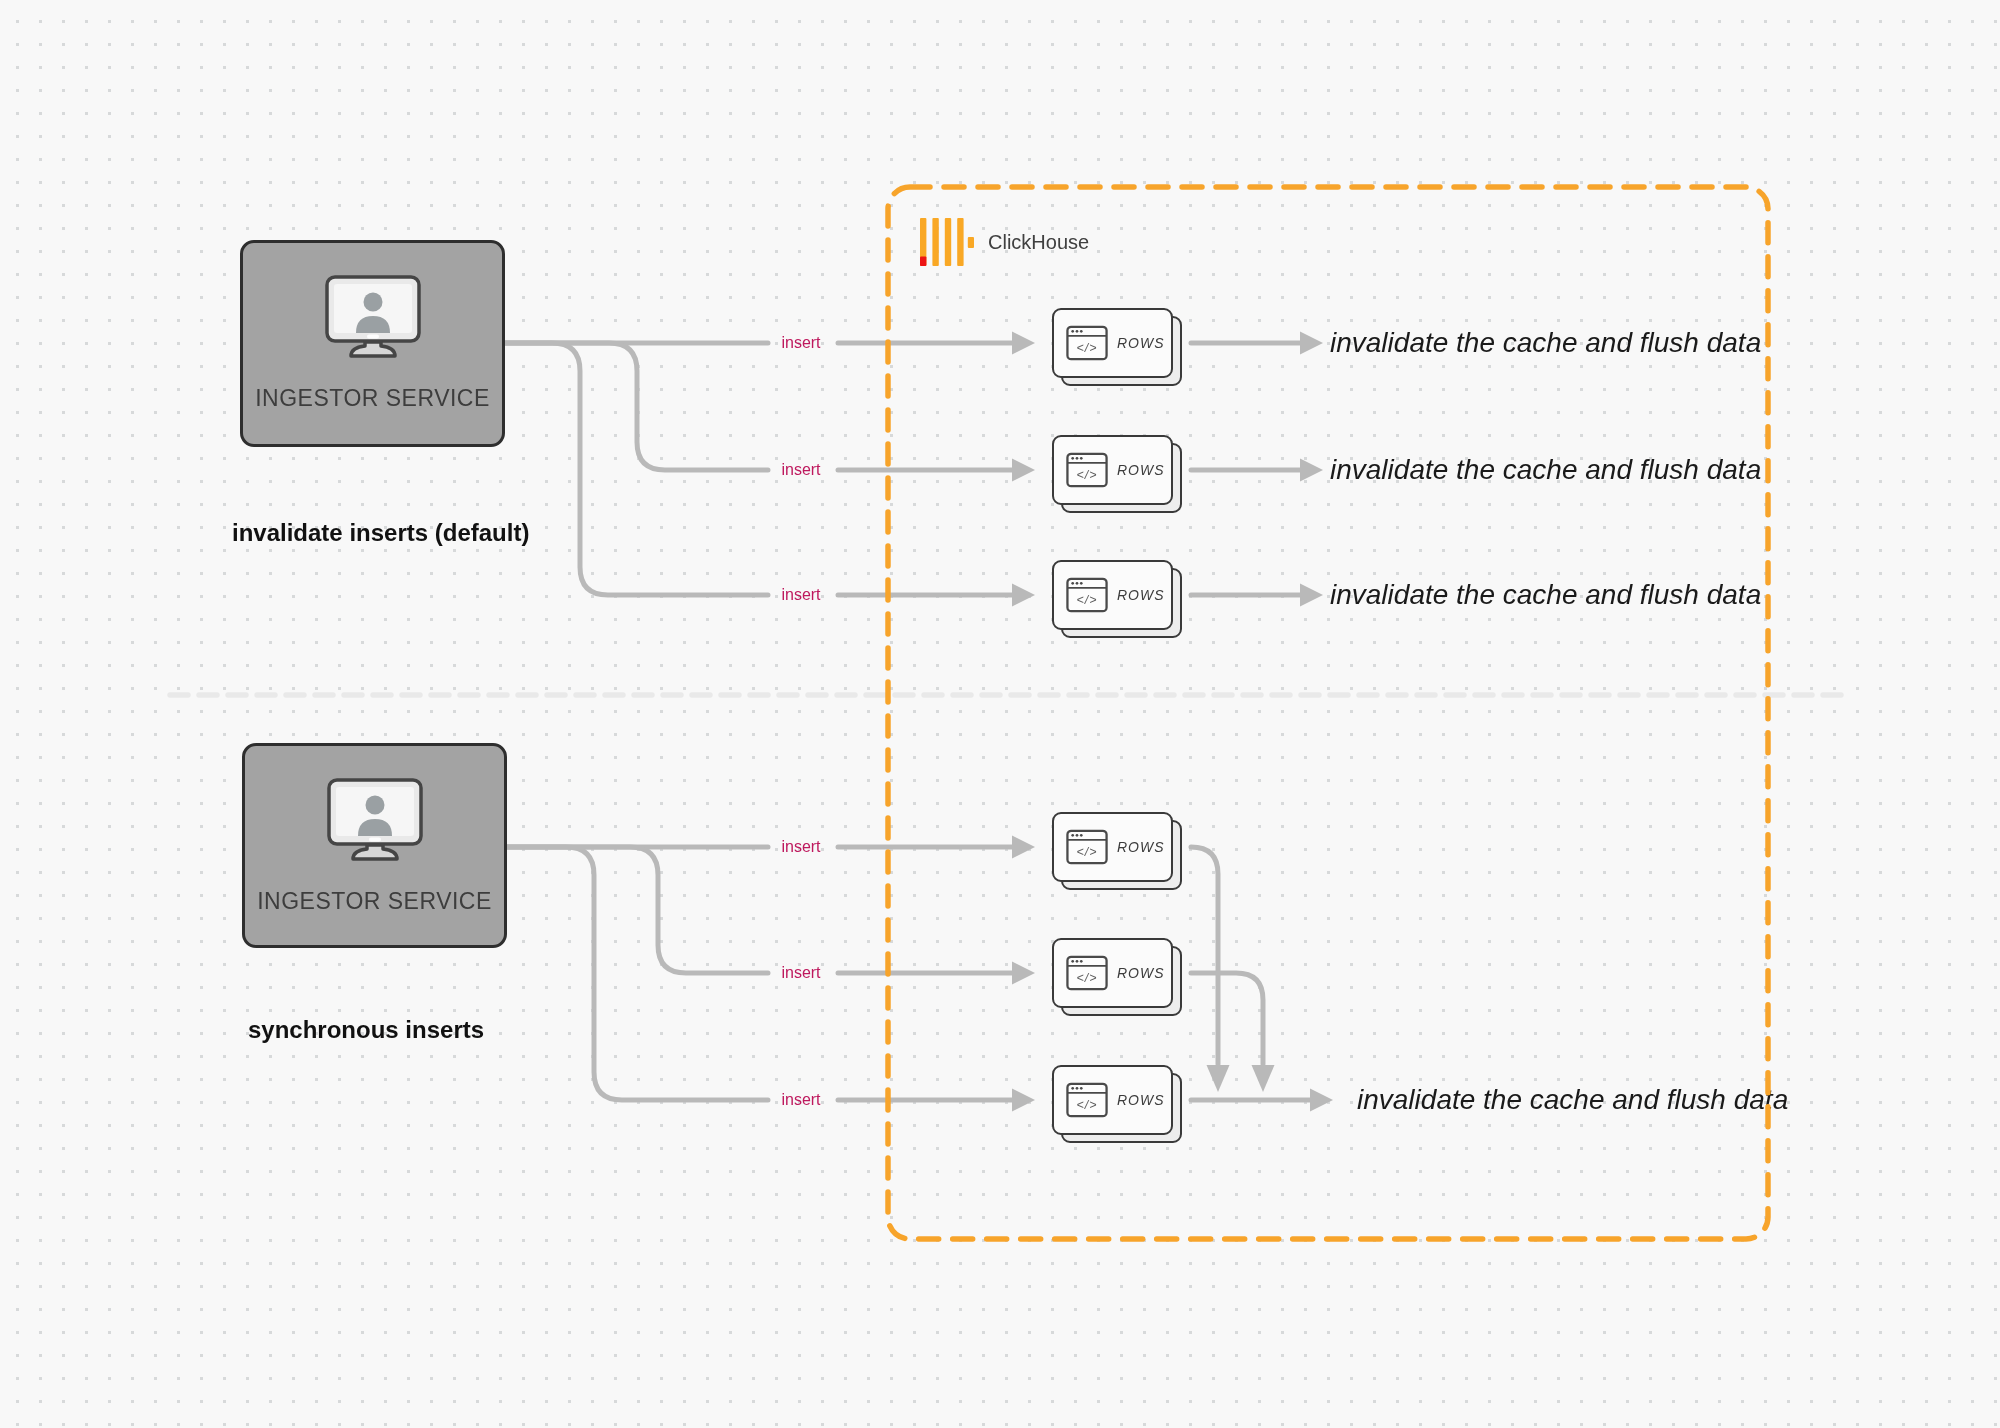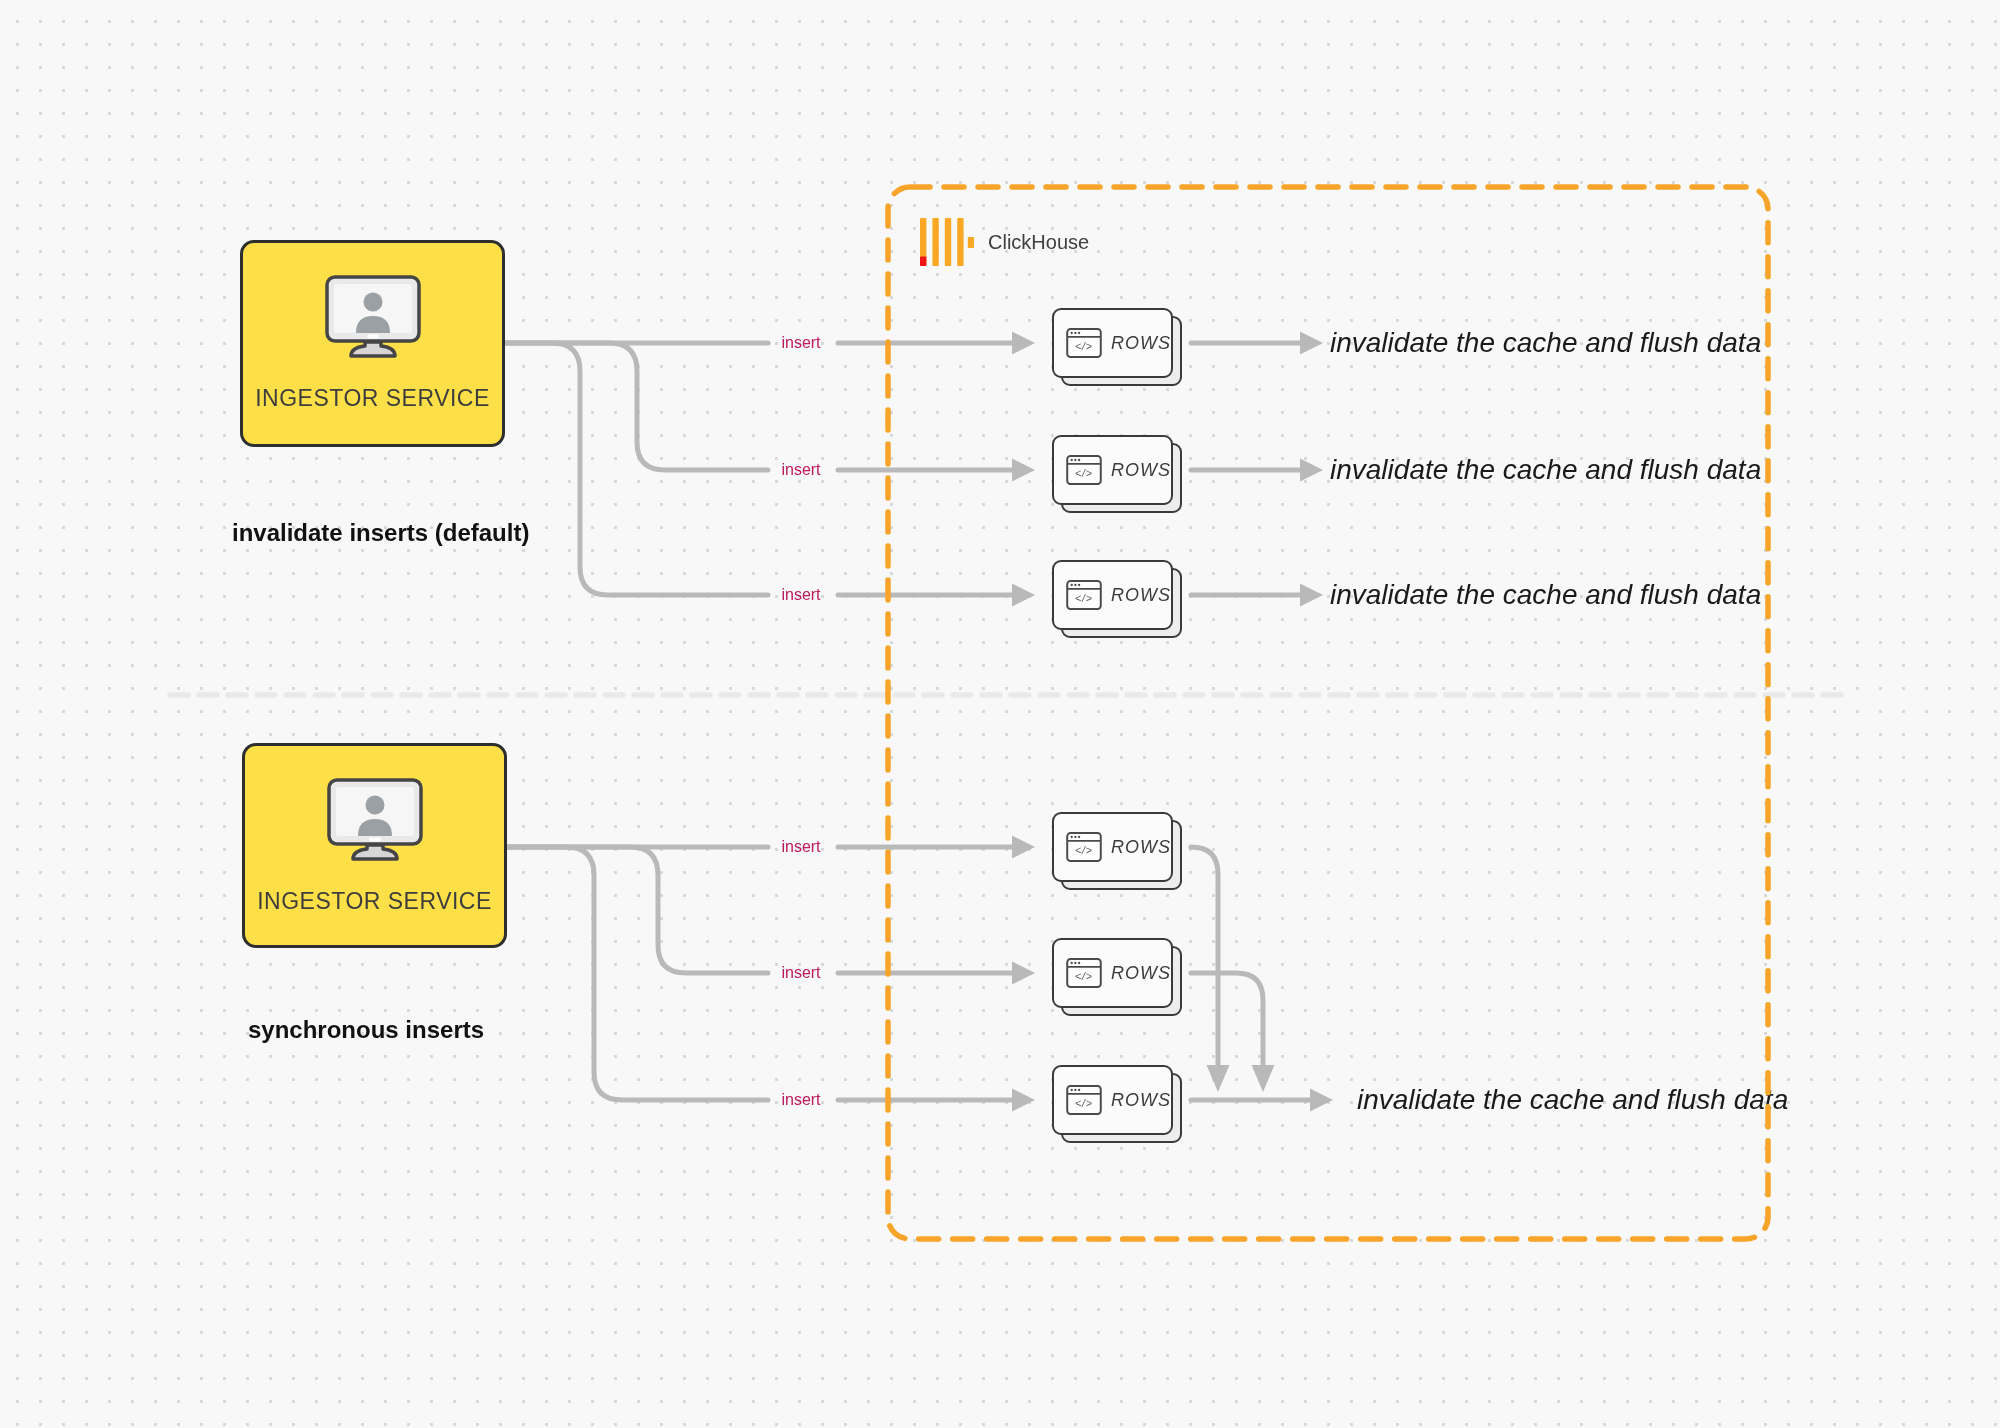--- a/index.html
+++ b/index.html
@@ -13,21 +13,21 @@
   }
   svg{display:block;}
 
   
   #connector-layer{position:absolute;left:0;top:0;z-index:1;}
   #border-layer{position:absolute;left:0;top:0;z-index:3;pointer-events:none;}
 
   
   .ingestor-box{
     position:absolute;width:265px;height:207px;box-sizing:border-box;
-    background:#fde047;border:3.5px solid #2e2e2e;border-radius:14px;
+    background:#a3a3a3;border:3.5px solid #2e2e2e;border-radius:14px;
     display:flex;flex-direction:column;align-items:center;z-index:2;
   }
   .ingestor-box .monitor{margin-top:32px;}
   .ingestor-label{
     margin-top:16px;font-size:23px;color:#3d3d3d;letter-spacing:.5px;white-space:nowrap;
   }
 
   
   .caption{
     position:absolute;transform:translateY(-50%);
@@ -54,21 +54,21 @@
   .card-back{
     position:absolute;left:9px;top:8px;width:121px;height:70px;box-sizing:border-box;
     border:2.5px solid #3a3a3a;border-radius:9px;background:#ededed;
   }
   .card-front{
     position:absolute;left:0;top:0;width:121px;height:70px;box-sizing:border-box;
     border:2.5px solid #3a3a3a;border-radius:9px;background:#fbfbfb;
     display:flex;align-items:center;padding-left:12px;gap:9px;
   }
   .rows-label{
-    font-size:18px;font-style:italic;letter-spacing:1px;color:#3c3c3c;white-space:nowrap;
+    font-size:14px;font-style:italic;letter-spacing:1px;color:#3c3c3c;white-space:nowrap;
   }
 </style>
 </head>
 <body>
 
 <svg id="connector-layer" width="2000" height="1428" viewBox="0 0 2000 1428">
 
   <line x1="170" y1="695" x2="1850" y2="695" stroke="#e9e9e9" stroke-width="5.5" stroke-linecap="round" stroke-dasharray="18 11"></line>
 
   <g stroke="#b9b9b9" stroke-width="5" fill="none" stroke-linecap="round" stroke-linejoin="round">

